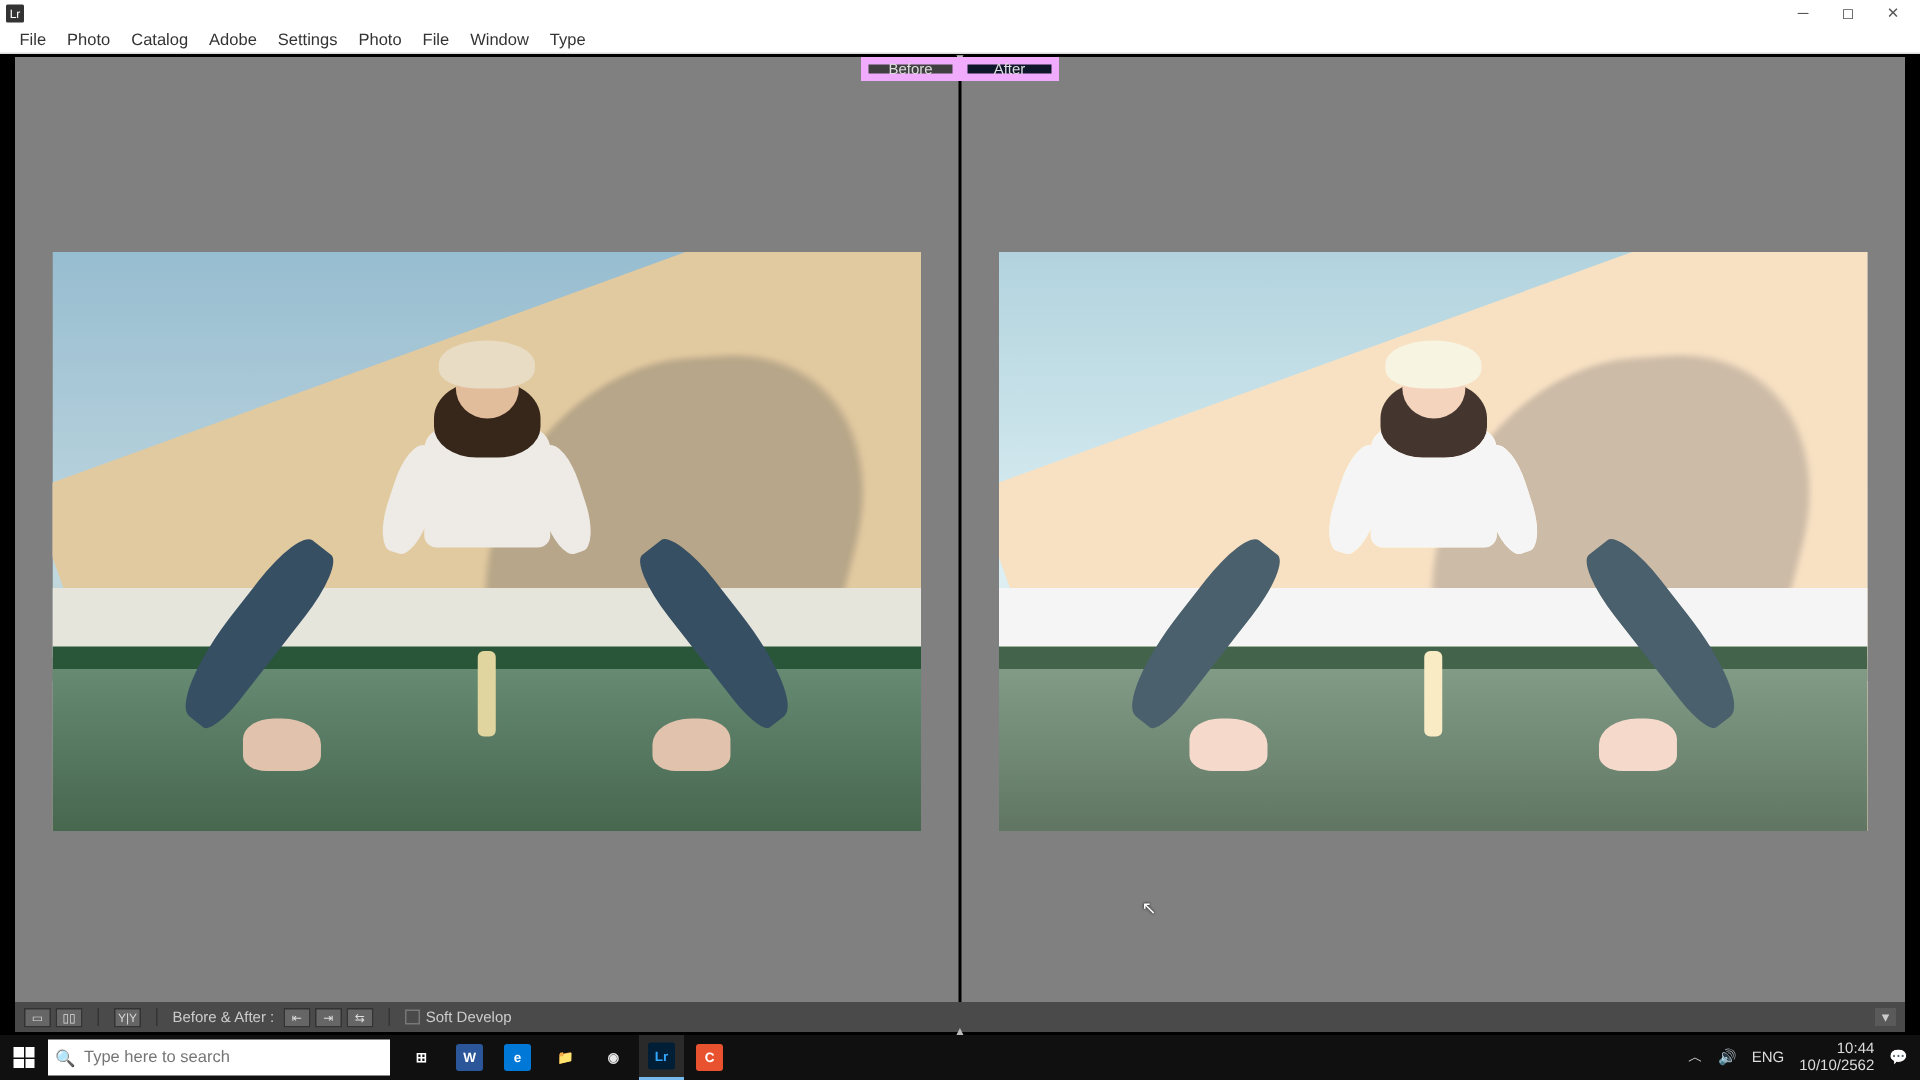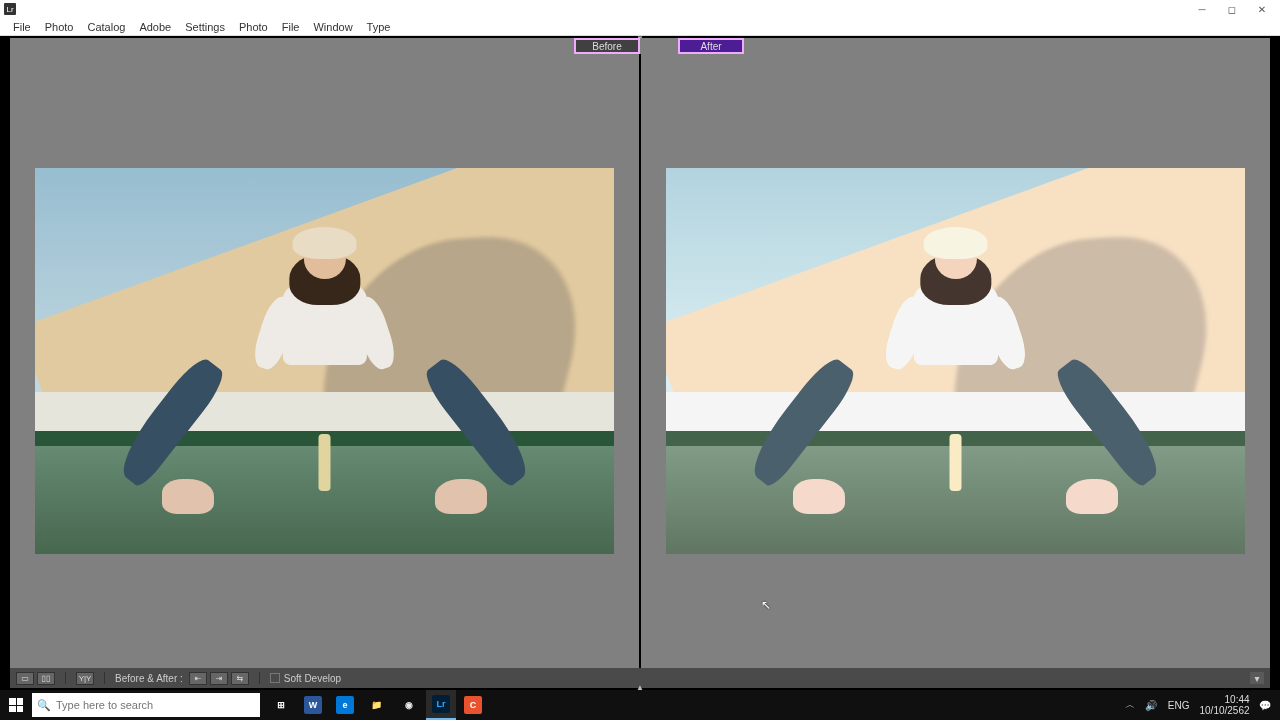--- a/index.html
+++ b/index.html
@@ -8,22 +8,22 @@
 .titlebar-icon { width: 12px; height: 12px; background: #333; color: #fff; display: inline-flex; align-items: center; justify-content: center; font-size: 8px; margin-right: 6px; border-radius: 1px; }
 .titlebar-spacer { flex: 1; }
 .win-controls { display: flex; gap: 18px; padding-right: 8px; color: #555; font-size: 10px; }
 .win-btn { width: 12px; height: 12px; display: inline-flex; align-items: center; justify-content: center; cursor: default; }
 .menubar { height: 18px; background: #fff; display: flex; align-items: center; padding: 0 6px; font-size: 11px; color: #333; gap: 0; border-bottom: 1px solid #ddd; }
 .menubar-item { padding: 0 7px; cursor: default; }
 
 .workspace { position: relative; height: calc(720px - 18px - 18px - 30px); background: #000; }
 .canvas-frame { position: absolute; left: 10px; right: 10px; top: 2px; bottom: 2px; background: #808080; }
 .before-after-tabs { position: absolute; left: 50%; top: 0; transform: translateX(-50%); display: flex; }
-.ba-tab { width: 66px; height: 16px; background: #404040; color: #ddd; font-size: 10px; display: flex; align-items: center; justify-content: center; border: 2px solid #f0abfc; margin-left: 38px; }
-.ba-tab.active { background: #4c1d95; }
+.ba-tab { width: 66px; height: 16px; background: #404040; color: #ddd; font-size: 10px; display: flex; align-items: center; justify-content: center; border: 5px solid #f0abfc; }
+.ba-tab.active { background: #0f172a; }
 .split { position: absolute; top: 16px; left: 0; right: 0; bottom: 20px; display: flex; }
 .pane { flex: 1; display: flex; align-items: center; justify-content: center; position: relative; }
 .divider { width: 2px; background: #000; }
 .photo { width: 92%; height: 63%; position: relative; overflow: hidden; }
 .photo.before { filter: saturate(1.05) brightness(0.96) contrast(1.02); }
 .photo.after  { filter: saturate(0.78) brightness(1.12) contrast(0.92) hue-rotate(-6deg); }
 .sky { position: absolute; inset: 0; background: linear-gradient(180deg, #9ec3d6 0%, #c8dfe6 55%, #e4d2b8 100%); }
 .wall { position: absolute; right: -10%; top: -20%; width: 120%; height: 130%; background: #e8d1a8; transform: rotate(-20deg); transform-origin: top right; }
 .shadow { position: absolute; right: 8%; top: 18%; width: 42%; height: 70%; background: rgba(60,60,70,0.25); transform: skewX(-18deg) rotate(-4deg); border-radius: 40% 50% 40% 60%; filter: blur(2px); }
 .ledge { position: absolute; left: 0; right: 0; bottom: 30%; height: 12%; background: #ecece4; }

